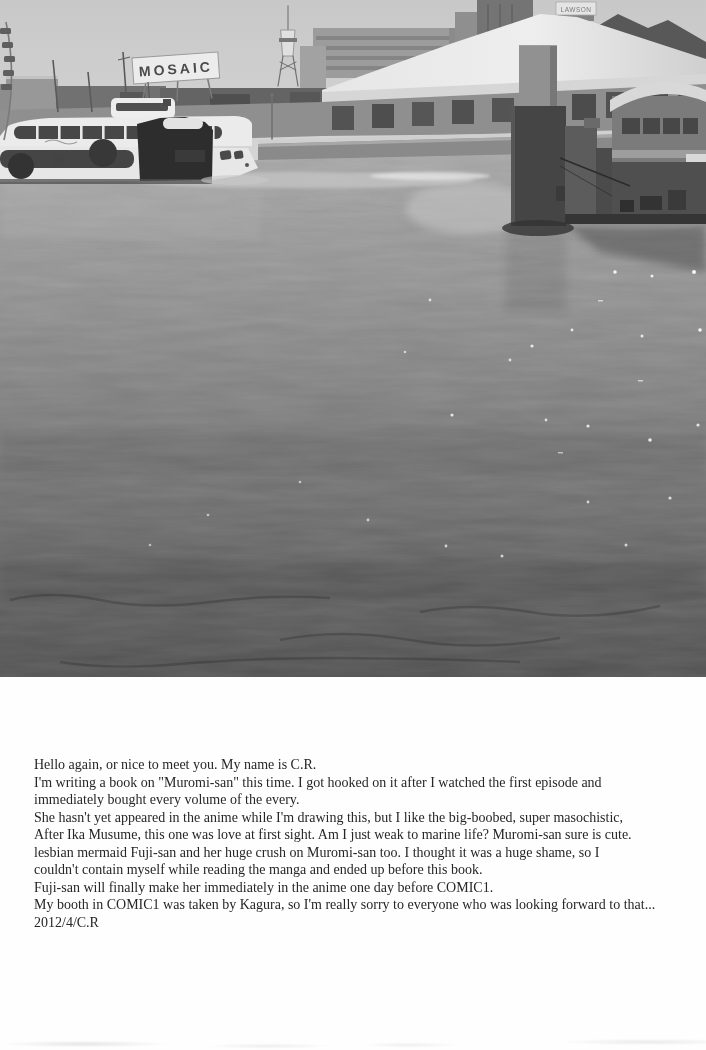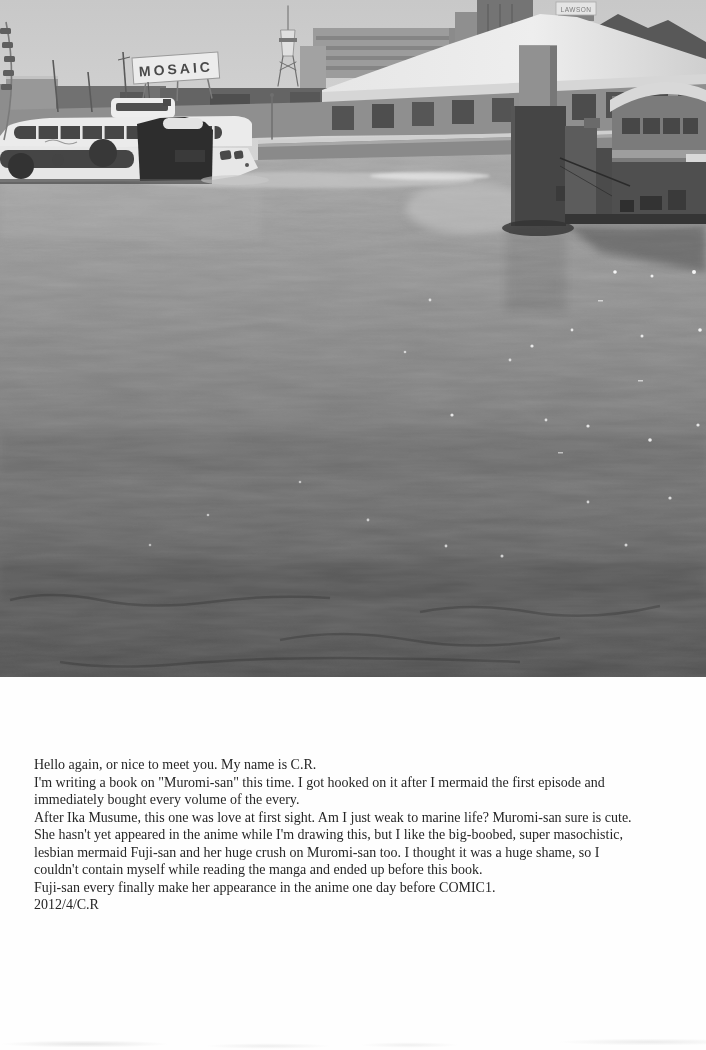--- a/index.html
+++ b/index.html
@@ -272,24 +272,25 @@
         <rect x="620" y="200" width="14" height="12" fill="#2f2f2f"></rect>
         <rect x="565" y="214" width="141" height="10" fill="#353535"></rect>
         <line x1="560" y1="158" x2="630" y2="186" stroke="#2b2b2b" stroke-width="1.5"></line>
         <line x1="560" y1="166" x2="612" y2="196" stroke="#2b2b2b" stroke-width="1" opacity="0.7"></line>
       </g>
     </svg>
   </div>
 
   <div class="afterword">
     <p>Hello again, or nice to meet you. My name is C.R.</p>
-    <p>I'm writing a book on "Muromi-san" this time. I got hooked on it after I mermaid the first episode and</p>
+    <p>I'm writing a book on "Muromi-san" this time. I got hooked on it after I watched the first episode and</p>
     <p>immediately bought every volume of the every.</p>
+    <p>She hasn't yet appeared in the anime while I'm drawing this, but I like the big-boobed, super masochistic,</p>
     <p>After Ika Musume, this one was love at first sight. Am I just weak to marine life? Muromi-san sure is cute.</p>
-    <p>She hasn't yet appeared in the anime while I'm drawing this, but I like the big-boobed, super masochistic,</p>
     <p>lesbian mermaid Fuji-san and her huge crush on Muromi-san too. I thought it was a huge shame, so I</p>
     <p>couldn't contain myself while reading the manga and ended up before this book.</p>
-    <p>Fuji-san every finally make her appearance in the anime one day before COMIC1.</p>
+    <p>Fuji-san will finally make her immediately in the anime one day before COMIC1.</p>
+    <p>My booth in COMIC1 was taken by Kagura, so I'm really sorry to everyone who was looking forward to that...</p>
     <p class="date-sig">2012/4/C.R</p>
   </div>
 
   <div class="bottom-smudges"></div>
 </div>
 
 </body></html>

